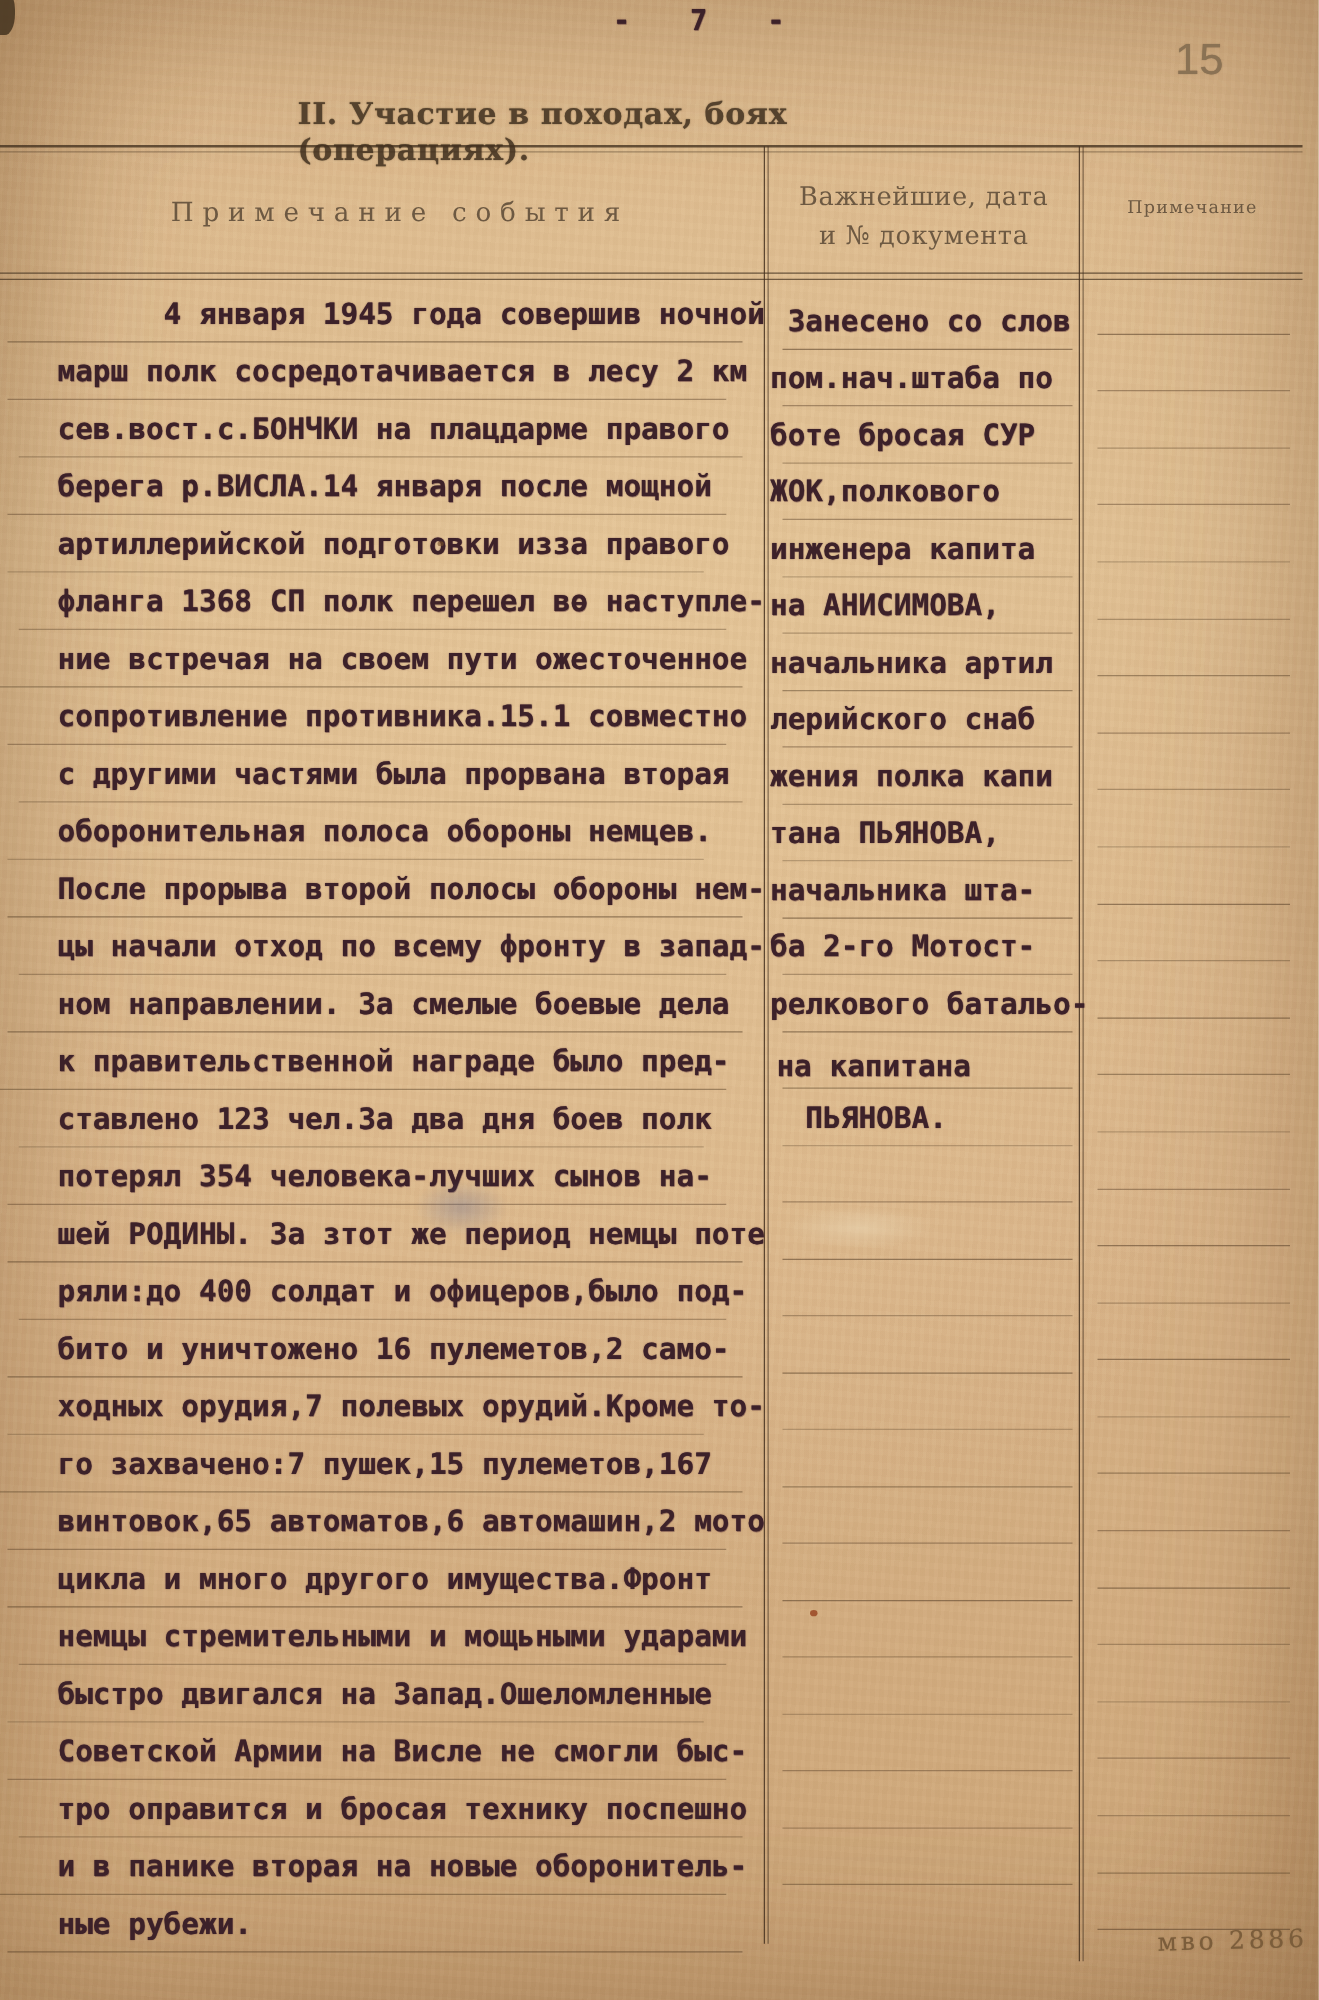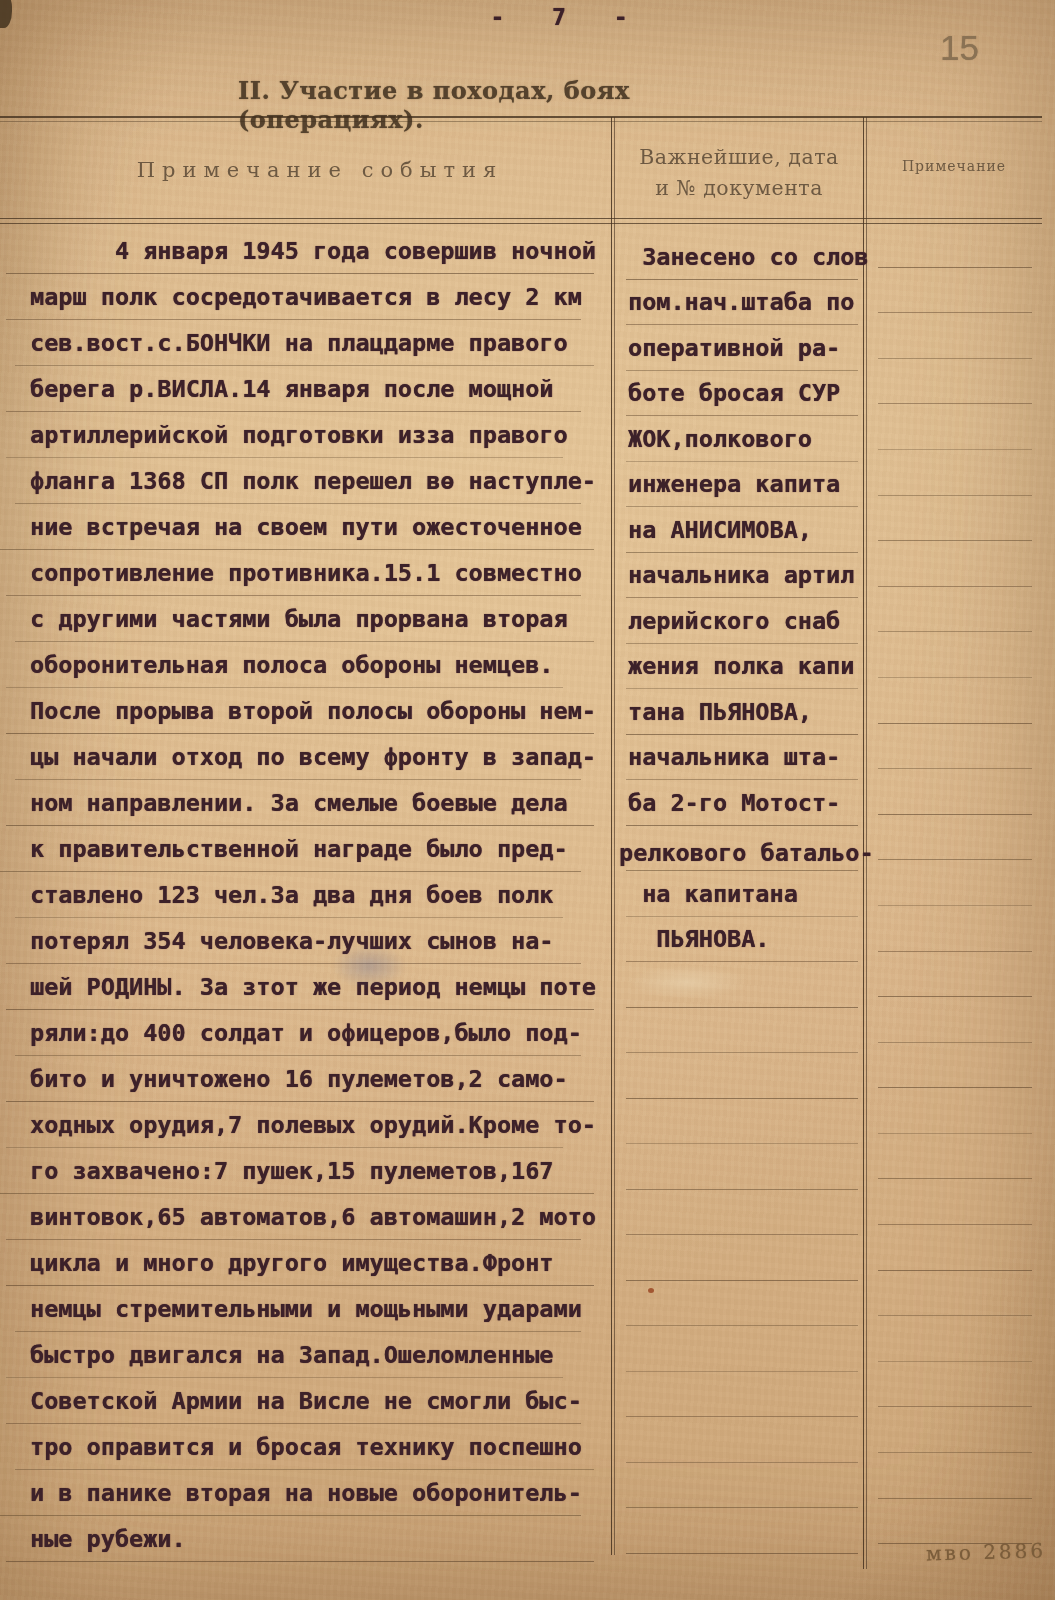--- a/index.html
+++ b/index.html
@@ -48,22 +48,22 @@
   .row{position:relative;display:flex;align-items:center;}
   .col-left .row{height:46px;}
   .col-mid .row{height:45.5px;}
   .col-right .row{height:45.6px;}
   .row::after{content:"";position:absolute;left:1%;right:3%;bottom:0;
               border-bottom:1.4px solid rgba(92,68,43,.58);}
   .row:nth-child(2n)::after{opacity:.8;right:5%;}
   .row:nth-child(3n)::after{left:2.5%;opacity:.68;}
   .row:nth-child(5n)::after{right:8%;opacity:.55;}
   .row:nth-child(7n)::after{left:0;opacity:.85;}
-  .col-left .tw{padding-left:30px;}
-  .col-mid .tw{padding-left:14px;}
+  .col-left .tw{padding-left:46px;}
+  .col-mid .tw{padding-left:2px;}
   .col-mid .row::after{left:12px;right:6px;}
   .col-mid .row:nth-child(14) .tw{margin-left:-9px;margin-top:10px;}
   .col-right .row::after{left:12px;right:8px;}
   
   .corner-mark{position:absolute;left:-4px;top:-6px;width:16px;height:34px;background:#43331f;
                border-radius:0 40% 50% 0;opacity:.85;}
   .stain-blue{position:absolute;left:332px;top:944px;width:74px;height:44px;border-radius:50%;
               background:radial-gradient(closest-side, rgba(86,98,150,.30), rgba(86,98,150,0));filter:blur(2px);}
   .speck1{position:absolute;left:648px;top:1288px;width:6px;height:5px;border-radius:50%;background:rgba(150,65,30,.8);}
   .speck2{position:absolute;left:350px;top:433px;width:5px;height:4px;border-radius:50%;background:rgba(120,80,40,.6);}
@@ -187,23 +187,20 @@
     </div>
 
   <div class="col col-mid">
       <div class="row text-row">
         <span class="tw"> Занесено со слов</span>
       </div>
       <div class="row text-row">
         <span class="tw">пом.нач.штаба по</span>
       </div>
       <div class="row text-row">
-        <span class="tw">оперативной ра-</span>
-      </div>
-      <div class="row text-row">
         <span class="tw">боте бросая СУР</span>
       </div>
       <div class="row text-row">
         <span class="tw">ЖОК,полкового</span>
       </div>
       <div class="row text-row">
         <span class="tw">инженера капита</span>
       </div>
       <div class="row text-row">
         <span class="tw">на АНИСИМОВА,</span>

